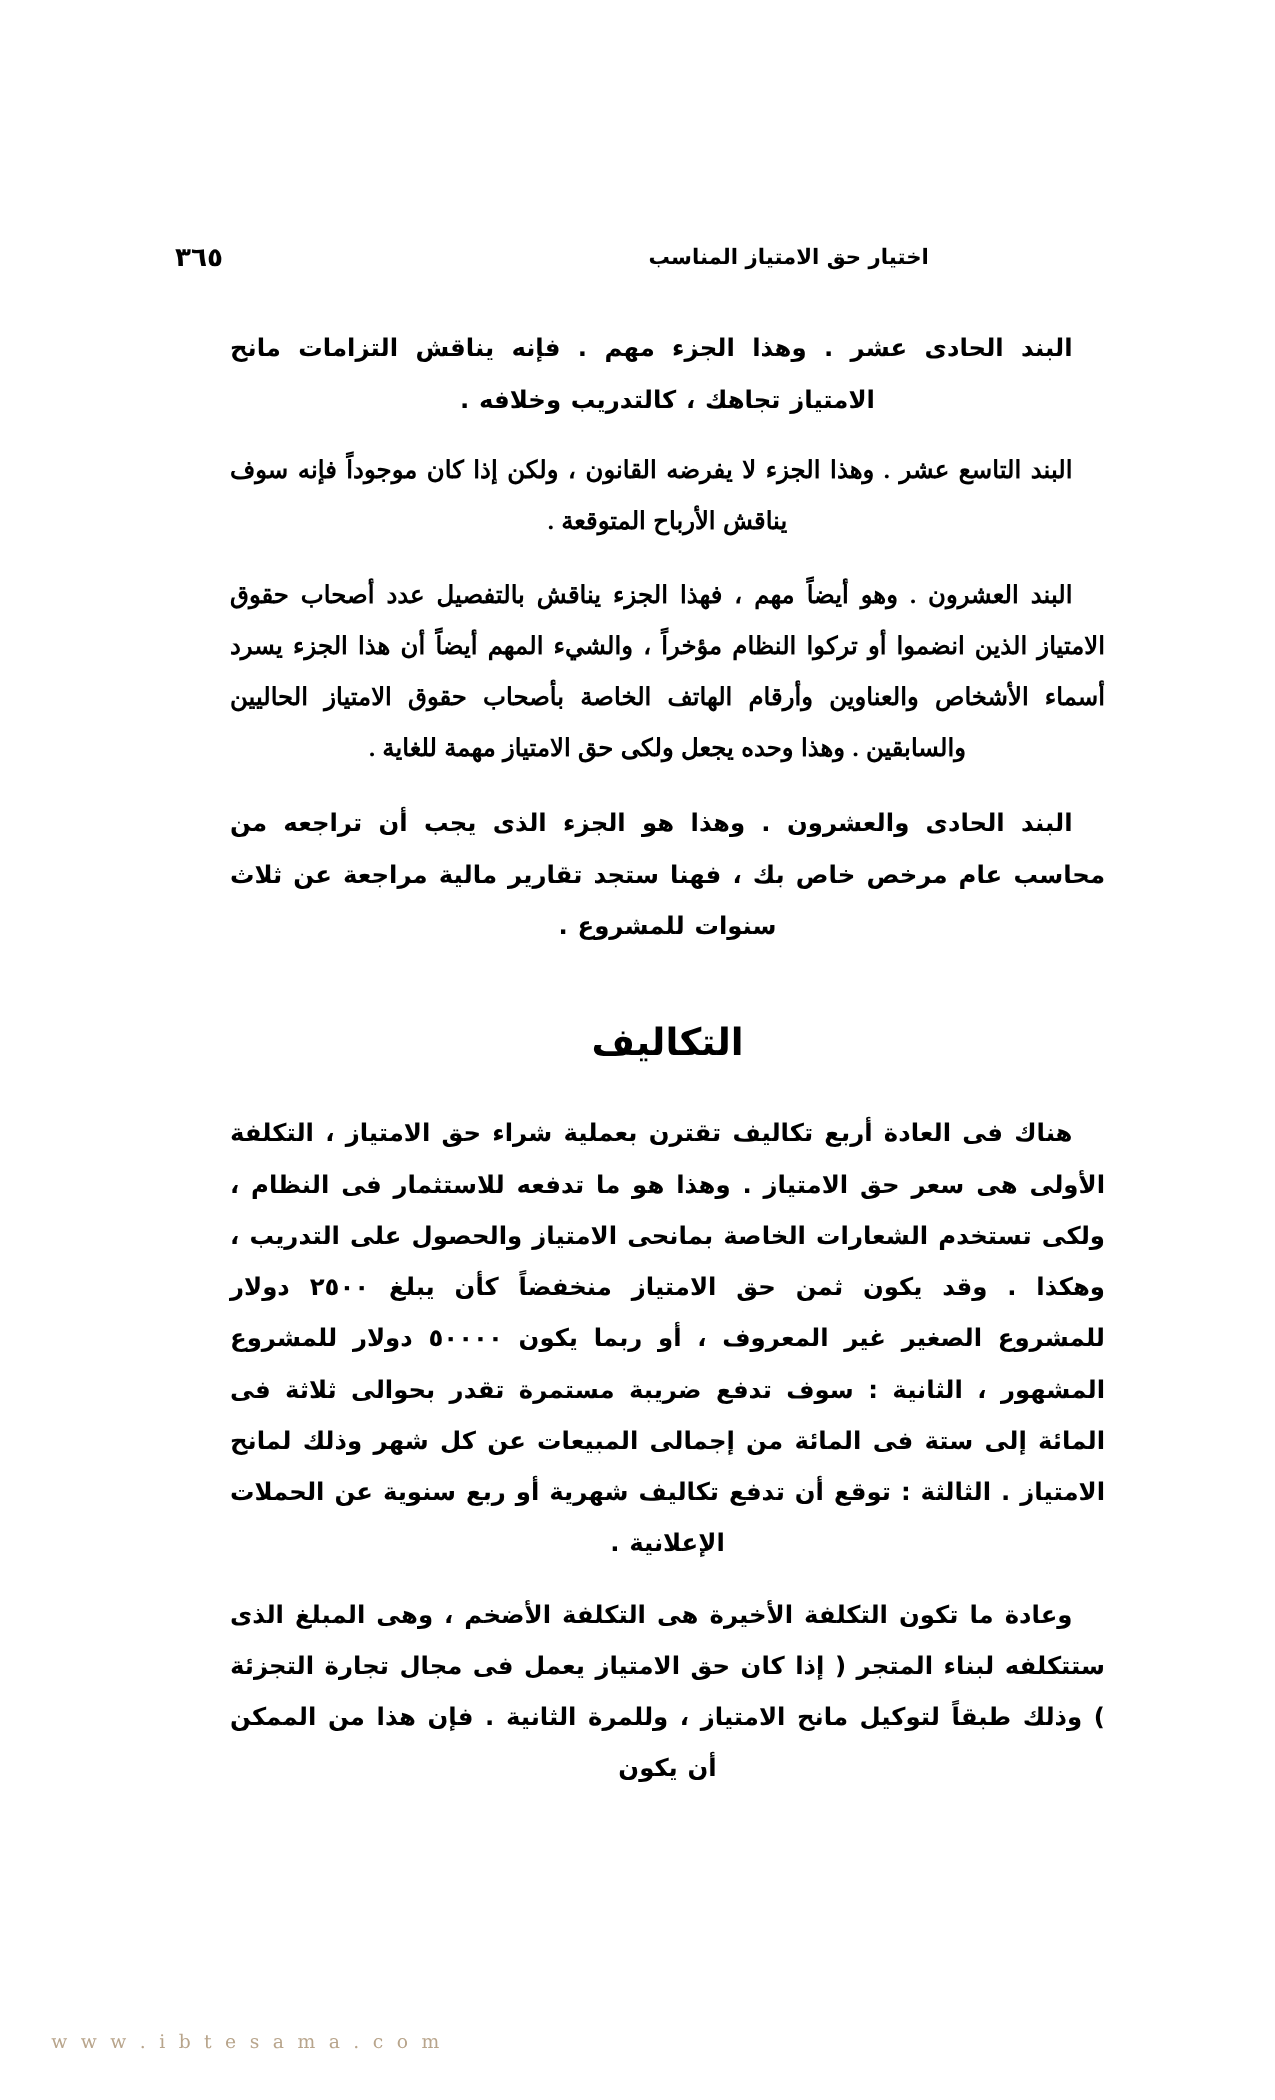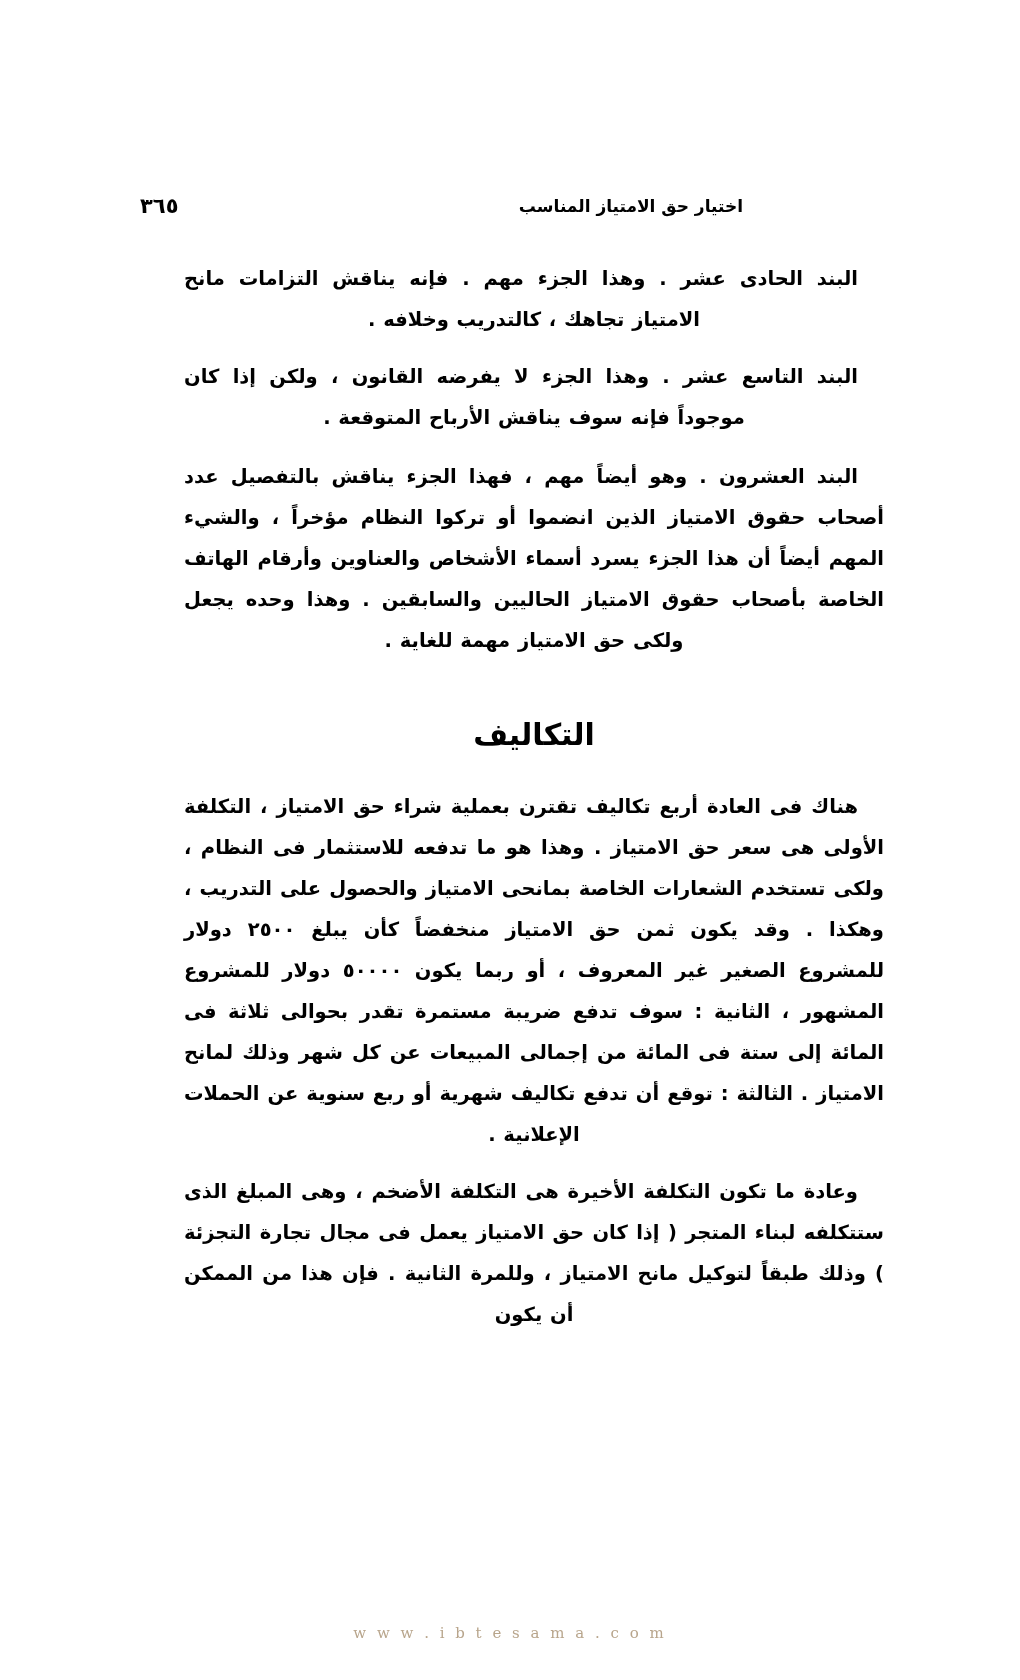--- a/index.html
+++ b/index.html
@@ -64,65 +64,67 @@
     text-align: justify;
     text-justify: inter-word;
     word-spacing: 1px;
   }
   .para.indent {
     text-indent: 26px;
   }
 
   
   .gap-a { margin-bottom: 16px; }
-  .gap-b { margin-bottom: 18px; }
+  .gap-b { margin-bottom: 18px; font-family: Liberation Serif, serif; }
   .gap-c { margin-bottom: 20px; }
 
   
   .section-heading {
     font-size: 30px;
     font-weight: 700;
     text-align: center;
     direction: rtl;
     margin: 56px 0 34px 0;
     letter-spacing: 0.5px;
   }
 
   
   .watermark {
     position: absolute;
     bottom: 38px;
     left: 0;
     right: 0;
-    text-align: center;
+    text-align: left;
     direction: ltr;
     font-size: 15px;
     letter-spacing: 3px;
     color: #b8a58c;
     font-family: "DejaVu Serif", "Liberation Serif", serif;
+    padding-left: 41px;
   }
 </style>
 </head>
 <body>
 
 <div class="page">
 
   <div class="running-head">
     <span class="folio">٣٦٥</span>
     <span class="head-title">اختيار حق الامتياز المناسب</span>
   </div>
 
   <div class="body-col">
 
     <p class="para indent gap-a">البند الحادى عشر . وهذا الجزء مهم . فإنه يناقش التزامات مانح الامتياز تجاهك ، كالتدريب وخلافه .</p>
 
     <p class="para indent gap-b">البند التاسع عشر . وهذا الجزء لا يفرضه القانون ، ولكن إذا كان موجوداً فإنه سوف يناقش الأرباح المتوقعة .</p>
 
     <p class="para indent gap-b">البند العشرون . وهو أيضاً مهم ، فهذا الجزء يناقش بالتفصيل عدد أصحاب حقوق الامتياز الذين انضموا أو تركوا النظام مؤخراً ، والشيء المهم أيضاً أن هذا الجزء يسرد أسماء الأشخاص والعناوين وأرقام الهاتف الخاصة بأصحاب حقوق الامتياز الحاليين والسابقين . وهذا وحده يجعل ولكى حق الامتياز مهمة للغاية .</p>
 
+    <p class="para indent gap-c">البند الحادى والعشرون . وهذا هو الجزء الذى يجب أن تراجعه من محاسب عام مرخص خاص بك ، فهنا ستجد تقارير مالية مراجعة عن ثلاث سنوات للمشروع .</p>
 
     <h2 class="section-heading">التكاليف</h2>
 
     <p class="para indent gap-a">هناك فى العادة أربع تكاليف تقترن بعملية شراء حق الامتياز ، التكلفة الأولى هى سعر حق الامتياز . وهذا هو ما تدفعه للاستثمار فى النظام ، ولكى تستخدم الشعارات الخاصة بمانحى الامتياز والحصول على التدريب ، وهكذا . وقد يكون ثمن حق الامتياز منخفضاً كأن يبلغ ٢٥٠٠ دولار للمشروع الصغير غير المعروف ، أو ربما يكون ٥٠٠٠٠ دولار للمشروع المشهور ، الثانية : سوف تدفع ضريبة مستمرة تقدر بحوالى ثلاثة فى المائة إلى ستة فى المائة من إجمالى المبيعات عن كل شهر وذلك لمانح الامتياز . الثالثة : توقع أن تدفع تكاليف شهرية أو ربع سنوية عن الحملات الإعلانية .</p>
 
     <p class="para indent">وعادة ما تكون التكلفة الأخيرة هى التكلفة الأضخم ، وهى المبلغ الذى ستتكلفه لبناء المتجر ( إذا كان حق الامتياز يعمل فى مجال تجارة التجزئة ) وذلك طبقاً لتوكيل مانح الامتياز ، وللمرة الثانية . فإن هذا من الممكن أن يكون</p>
 
   </div>
 
   <div class="watermark">w w w . i b t e s a m a . c o m</div>

